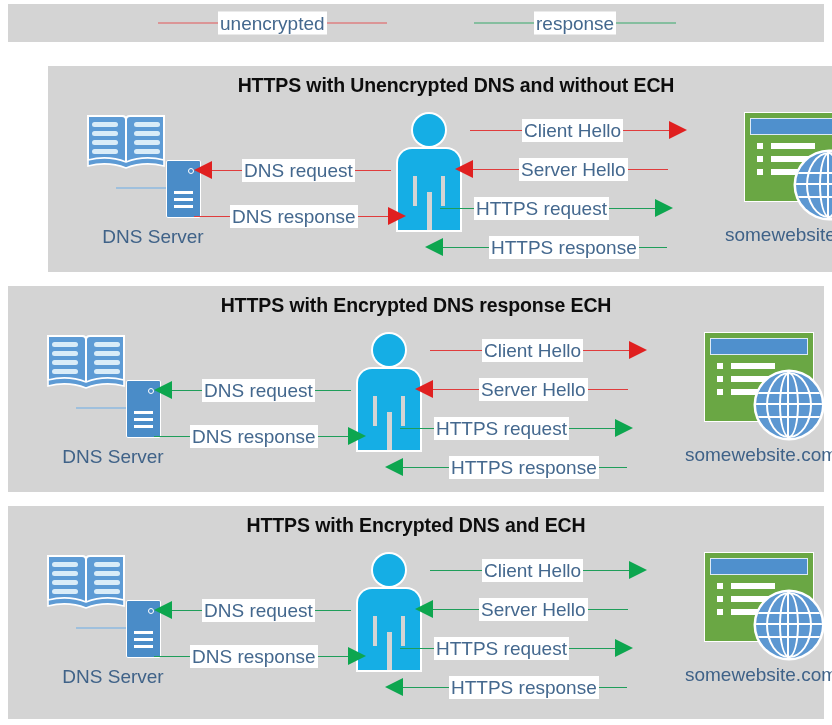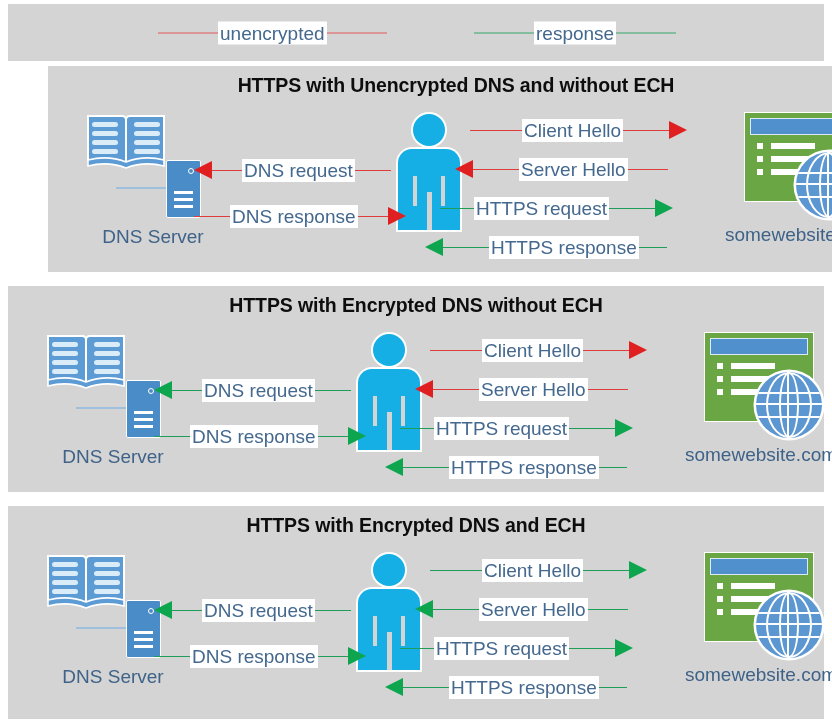--- a/index.html
+++ b/index.html
@@ -5,21 +5,21 @@
   html,body{margin:0;padding:0;background:#ffffff;}
   body{
     width:832px;height:725px;
     font-family:"Liberation Sans", sans-serif;
     -webkit-font-smoothing:antialiased;
   }
   .sheet{position:relative;width:832px;height:725px;background:#ffffff;overflow:hidden;}
 
   
   .panel{position:absolute;left:8px;width:816px;background:#d4d4d4;}
-  #legend-panel{top:4px;height:57px;text-align:center;}
+  #legend-panel{top:4px;height:38px;text-align:center;}
   #panel-1{top:66px;height:206px;margin-left:40px;}
   #panel-2{top:286px;height:206px;}
   #panel-3{top:506px;height:213px;}
 
   
   .legend-row{position:absolute;top:0;left:0;width:100%;height:100%;}
   .legend-item{position:absolute;top:50%;transform:translateY(-50%);
     display:flex;align-items:center;}
   .leg-line{height:0;border-top:1.6px solid #000;width:60px;}
   .leg-label{
@@ -207,21 +207,21 @@
         <div class="msg green" style="left: 377px; top: 169px;">
           <span class="arrow left"></span>
           <span class="seg" style="width: 46px;"></span>
           <span class="cap">HTTPS response</span>
           <span class="seg" style="width: 28px;"></span>
         </div>
       </div>
   </div>
 
   <div class="panel" id="panel-2">
-    <div class="panel-title">HTTPS with Encrypted DNS without ECH</div>
+    <div class="panel-title">HTTPS with Encrypted DNS response ECH</div>
     <div class="scene">
         <div class="dns-group" style="top: 44px;">
           <div class="book">
    <svg viewBox="0 0 84 62" width="84" height="62" xmlns="http://www.w3.org/2000/svg">
      <path d="M4 6 h34 q4 0 4 4 v42 h-34 q-4 0 -4 -4 z" fill="#5d9bd5" stroke="#ffffff" stroke-width="2"></path>
      <path d="M80 6 h-34 q-4 0 -4 4 v42 h34 q4 0 4 -4 z" fill="#5d9bd5" stroke="#ffffff" stroke-width="2"></path>
      <rect x="8" y="12" width="26" height="5" rx="2.5" fill="#d9ecf8"></rect>
      <rect x="8" y="21" width="26" height="5" rx="2.5" fill="#d9ecf8"></rect>
      <rect x="8" y="30" width="26" height="5" rx="2.5" fill="#d9ecf8"></rect>
      <rect x="8" y="39" width="26" height="5" rx="2.5" fill="#d9ecf8"></rect>

